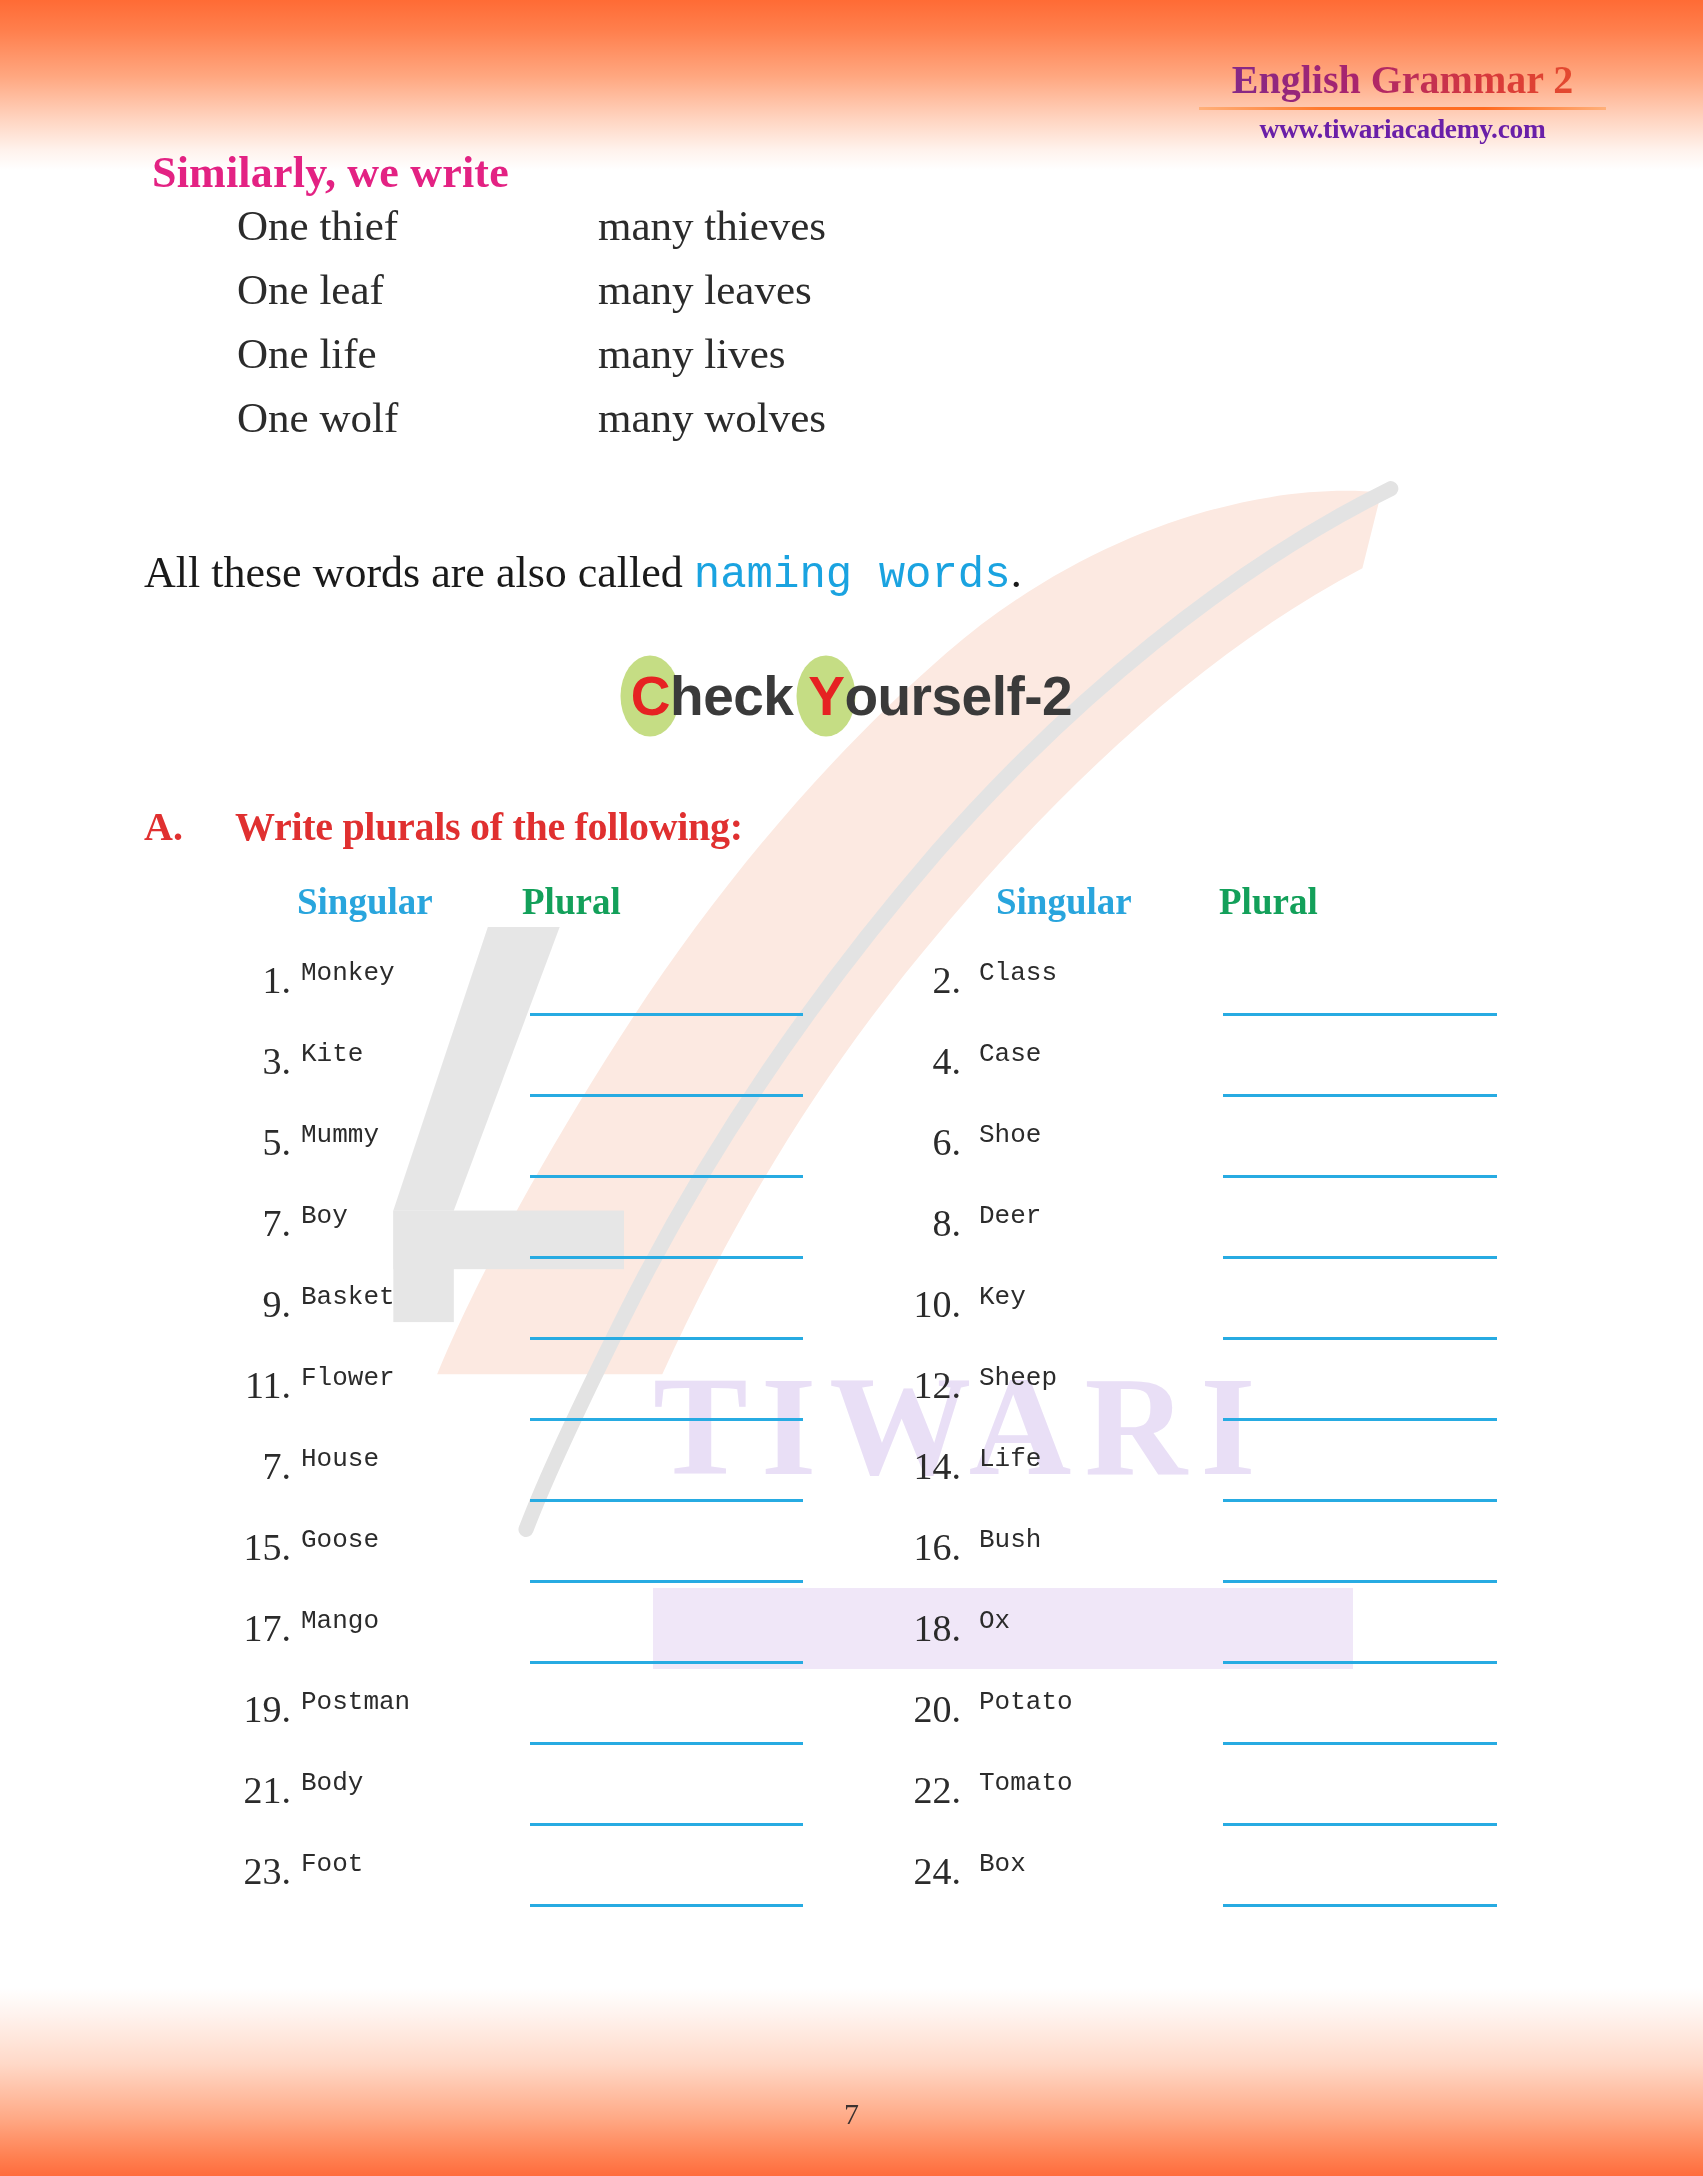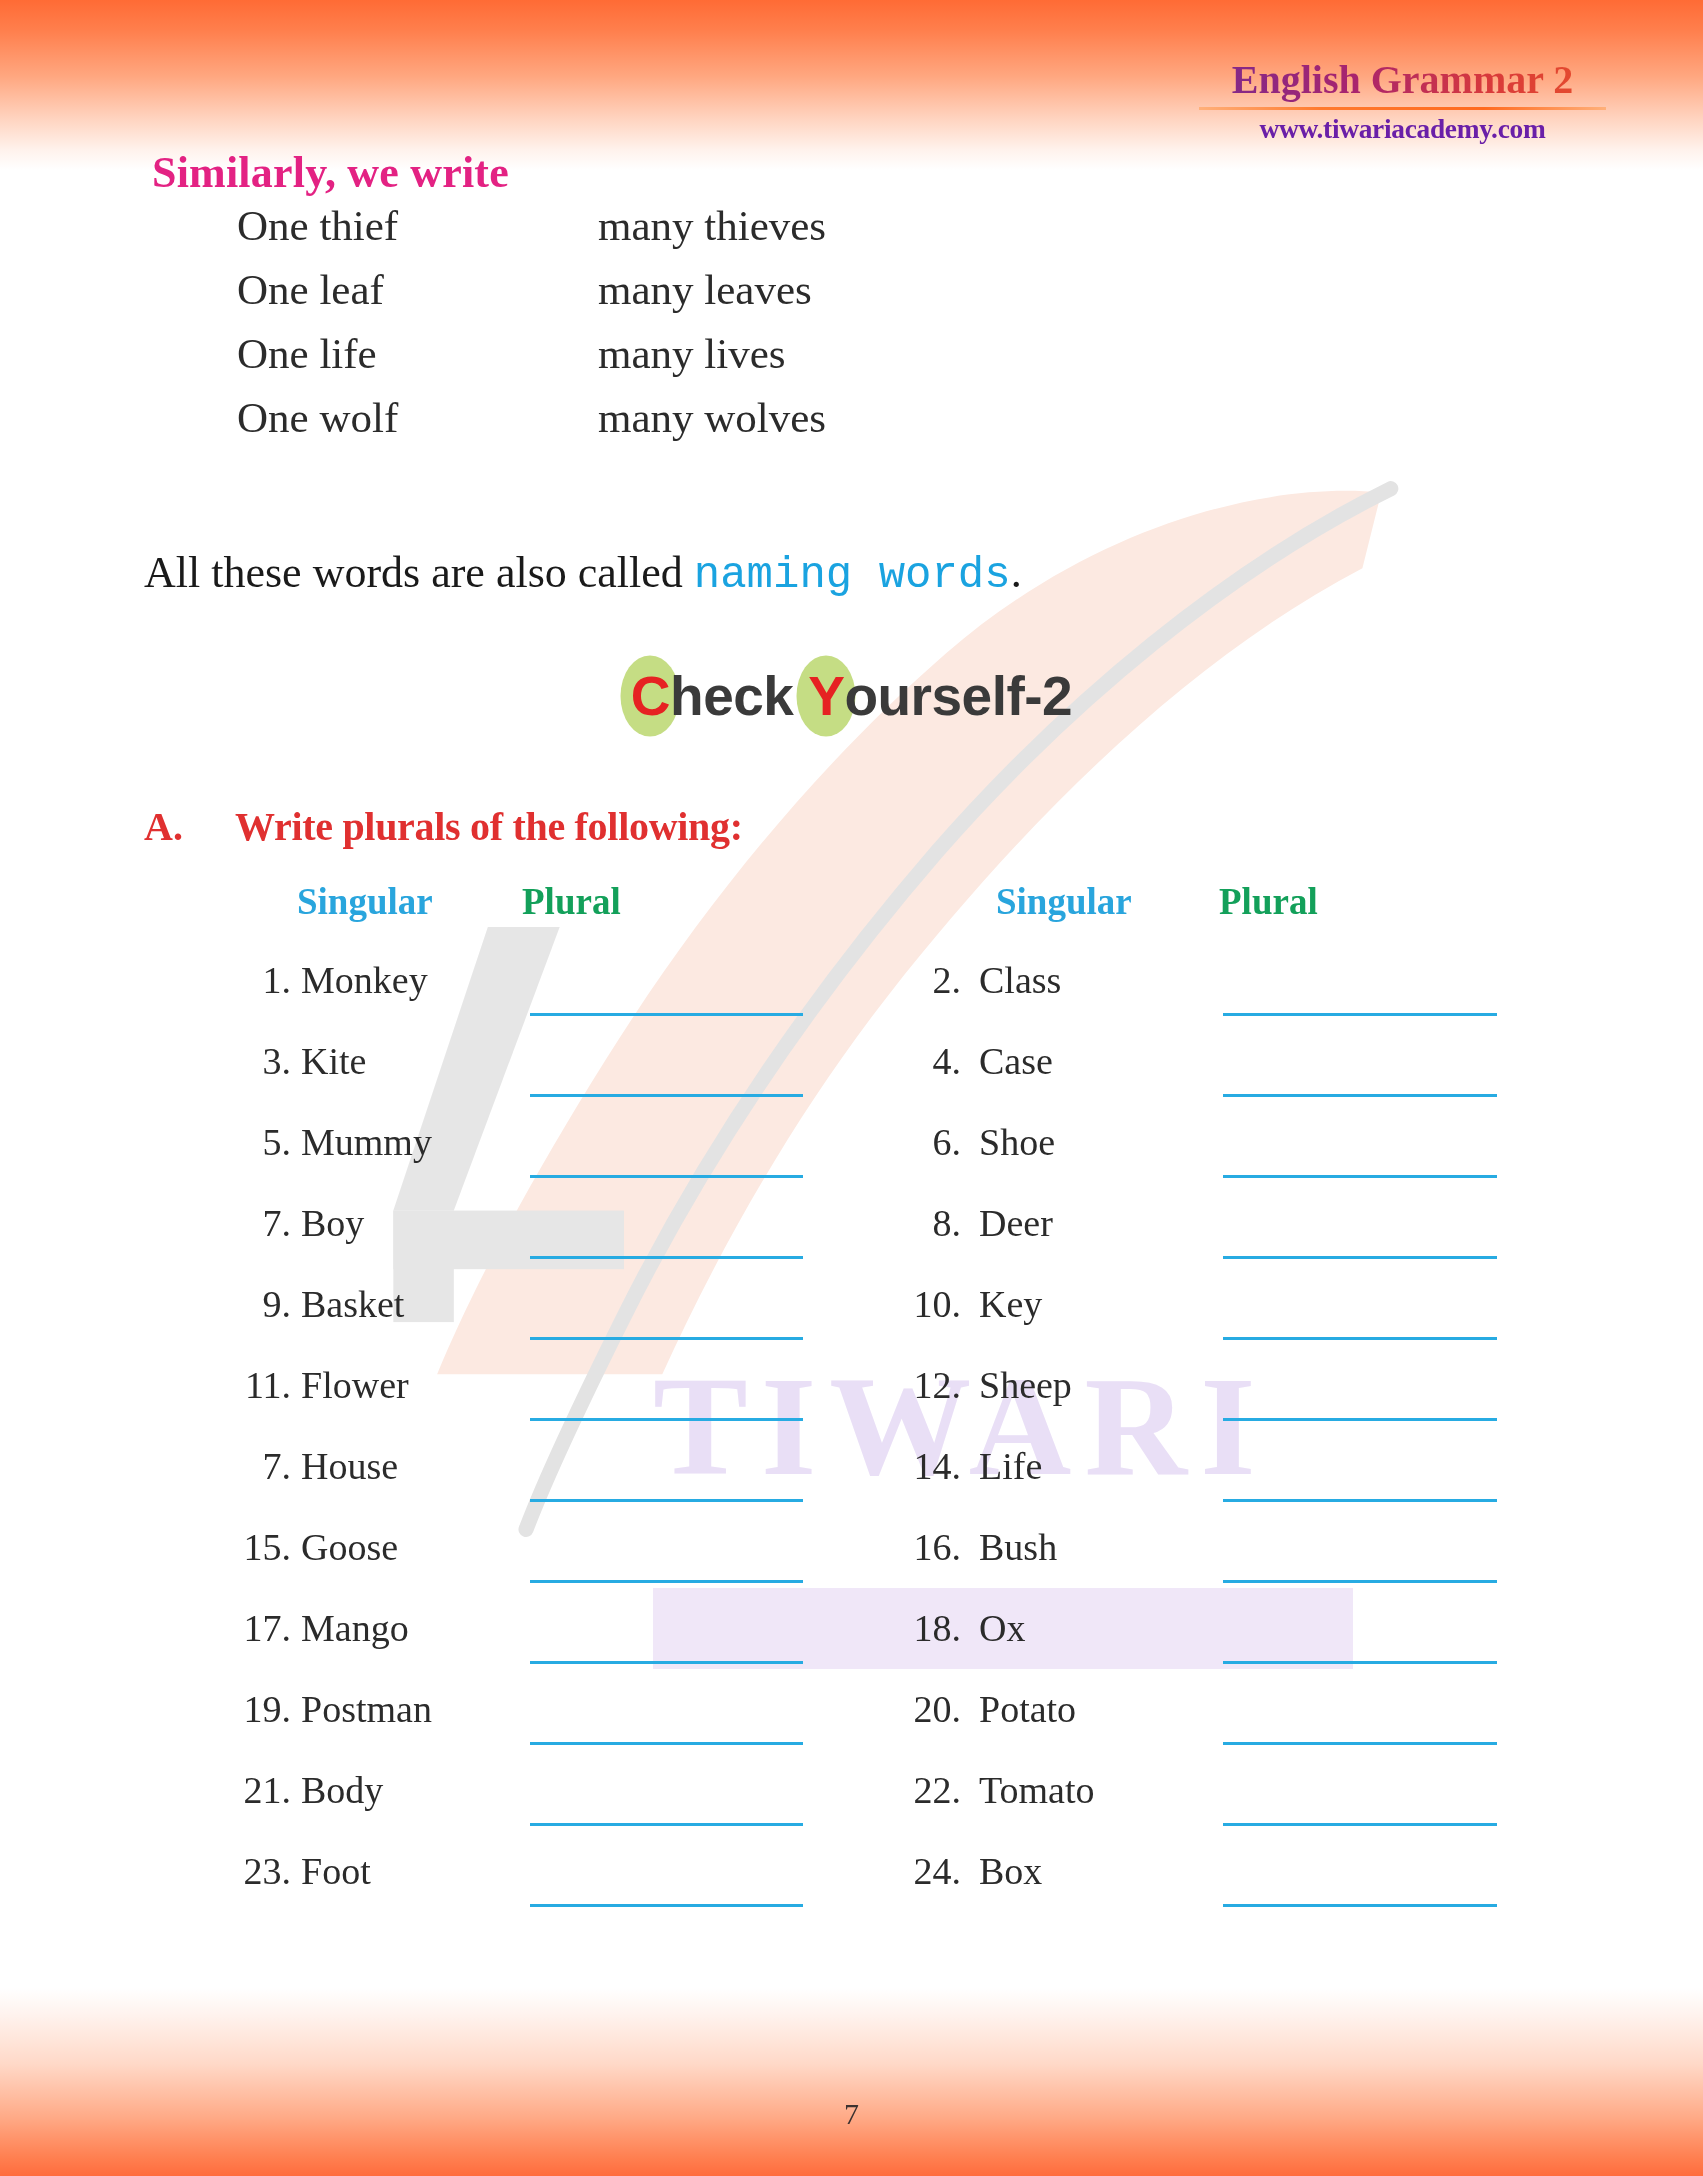--- a/index.html
+++ b/index.html
@@ -270,22 +270,23 @@
   }
   .ex-num {
     position: absolute;
     text-align: right;
     width: 81px;
     font-size: 38px;
     color: #2b2b2b;
   }
   .ex-word {
     position: absolute;
-    font-size: 38px;
+    font-size: 26px;
     color: #2b2b2b;
+    font-family: Liberation Mono, monospace;
   }
   .ex-line {
     position: absolute;
     height: 2.8px;
     background: #27abe2;
     top: 55px;
   }
   
   .c-left  .ex-num  { left: 210px; }
   .c-left  .ex-word { left: 301px; }

